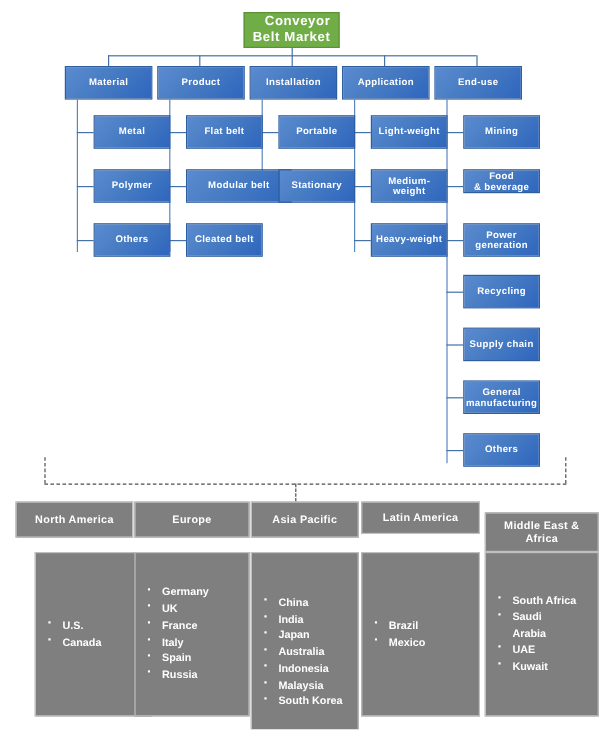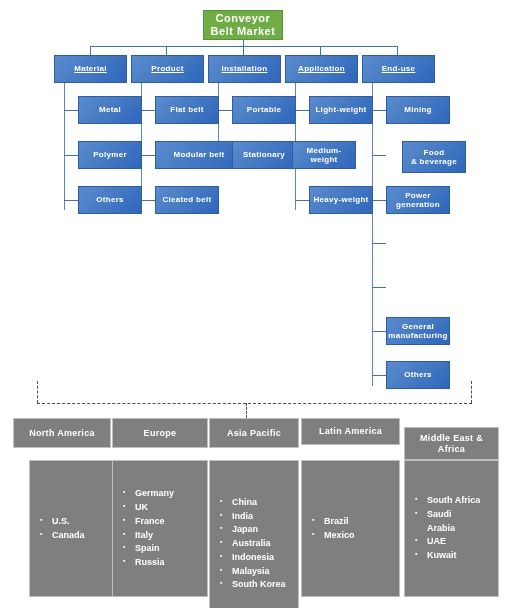--- a/index.html
+++ b/index.html
@@ -43,21 +43,20 @@
   }
 
   .node.blue {
     background: linear-gradient(135deg, #5b8bd0 0%, #4a7ec4 38%, #2f66bd 100%);
     border: 1px solid #2f5e9e;
     font-size: 8px;
   }
 
   .node.cat {
     font-size: 8px;
-    text-decoration: underline;
   }
 
   .node.gray {
     background: #7f7f7f;
     border: 1px solid #bfbfbf;
     color: #ffffff;
     font-size: 9px;
   }
 
   
@@ -117,21 +116,21 @@
     top: 0;
     font-size: 7px;
     color: #ffffff;
   }
 </style>
 </head>
 <body>
 
 <div id="canvas">
 
-  <div class="node root" style="left:203px; top:10px; width:80px; height:30px; white-space:pre-line;">Conveyor
+  <div class="node root" style="left:203px; top:10px; width:80px; height:30px; white-space:pre-line;text-align:right;">Conveyor
 Belt Market</div>
 
   <div class="line v" style="left:243px; top:40px; height:7px;"></div>
 
   <div class="line h" style="left:90px; top:46px; width:307px;"></div>
 
   <div class="line v" style="left:90px; top:46px; height:9px;"></div>
   <div class="line v" style="left:166px; top:46px; height:9px;"></div>
   <div class="line v" style="left:243px; top:46px; height:9px;"></div>
   <div class="line v" style="left:320px; top:46px; height:9px;"></div>
@@ -163,38 +162,40 @@
   <div class="line h" style="left:218px; top:110px; width:14px;"></div>
   <div class="line h" style="left:218px; top:155px; width:14px;"></div>
   <div class="node blue" style="left:232px; top:96px; width:64px; height:28px;">Portable</div>
   <div class="node blue" style="left:232px; top:141px; width:64px; height:28px;">Stationary</div>
 
   <div class="line spine" style="left:295px; top:83px; height:127px;"></div>
   <div class="line h" style="left:295px; top:110px; width:14px;"></div>
   <div class="line h" style="left:295px; top:155px; width:14px;"></div>
   <div class="line h" style="left:295px; top:200px; width:14px;"></div>
   <div class="node blue" style="left:309px; top:96px; width:64px; height:28px;">Light-weight</div>
-  <div class="node blue" style="left:292px; top:141px; width:64px; height:28px; white-space:pre-line;">Medium-
+  <div class="node blue" style="left:309px; top:141px; width:64px; height:28px; white-space:pre-line;">Medium-
 weight</div>
   <div class="node blue" style="left:309px; top:186px; width:64px; height:28px;">Heavy-weight</div>
 
   <div class="line spine" style="left:372px; top:83px; height:303px;"></div>
   <div class="line h" style="left:372px; top:110px; width:14px;"></div>
   <div class="line h" style="left:372px; top:155px; width:14px;"></div>
   <div class="line h" style="left:372px; top:200px; width:14px;"></div>
   <div class="line h" style="left:372px; top:243px; width:14px;"></div>
   <div class="line h" style="left:372px; top:287px; width:14px;"></div>
   <div class="line h" style="left:372px; top:331px; width:14px;"></div>
   <div class="line h" style="left:372px; top:375px; width:14px;"></div>
 
   <div class="node blue" style="left:386px; top:96px; width:64px; height:28px;">Mining</div>
-  <div class="node blue" style="left:402px; top:141px; width:64px; height:32px; white-space:pre-line;">Food
+  <div class="node blue" style="left:386px; top:141px; width:64px; height:20px; white-space:pre-line;">Food
 &amp; beverage</div>
   <div class="node blue" style="left:386px; top:186px; width:64px; height:28px; white-space:pre-line;">Power
 generation</div>
+  <div class="node blue" style="left:386px; top:229px; width:64px; height:28px;">Recycling</div>
+  <div class="node blue" style="left:386px; top:273px; width:64px; height:28px;">Supply  chain</div>
   <div class="node blue" style="left:386px; top:317px; width:64px; height:28px; white-space:pre-line;">General
 manufacturing</div>
   <div class="node blue" style="left:386px; top:361px; width:64px; height:28px;">Others</div>
 
   <div class="dash v" style="left:37px; top:381px; height:22px;"></div>
   <div class="dash h" style="left:37px; top:403px; width:435px;"></div>
   <div class="dash v" style="left:471px; top:381px; height:22px;"></div>
   <div class="dash v" style="left:246px; top:403px; height:15px;"></div>
 
   <div class="node gray" style="left:13px; top:418px; width:98px; height:30px;">North America</div>

